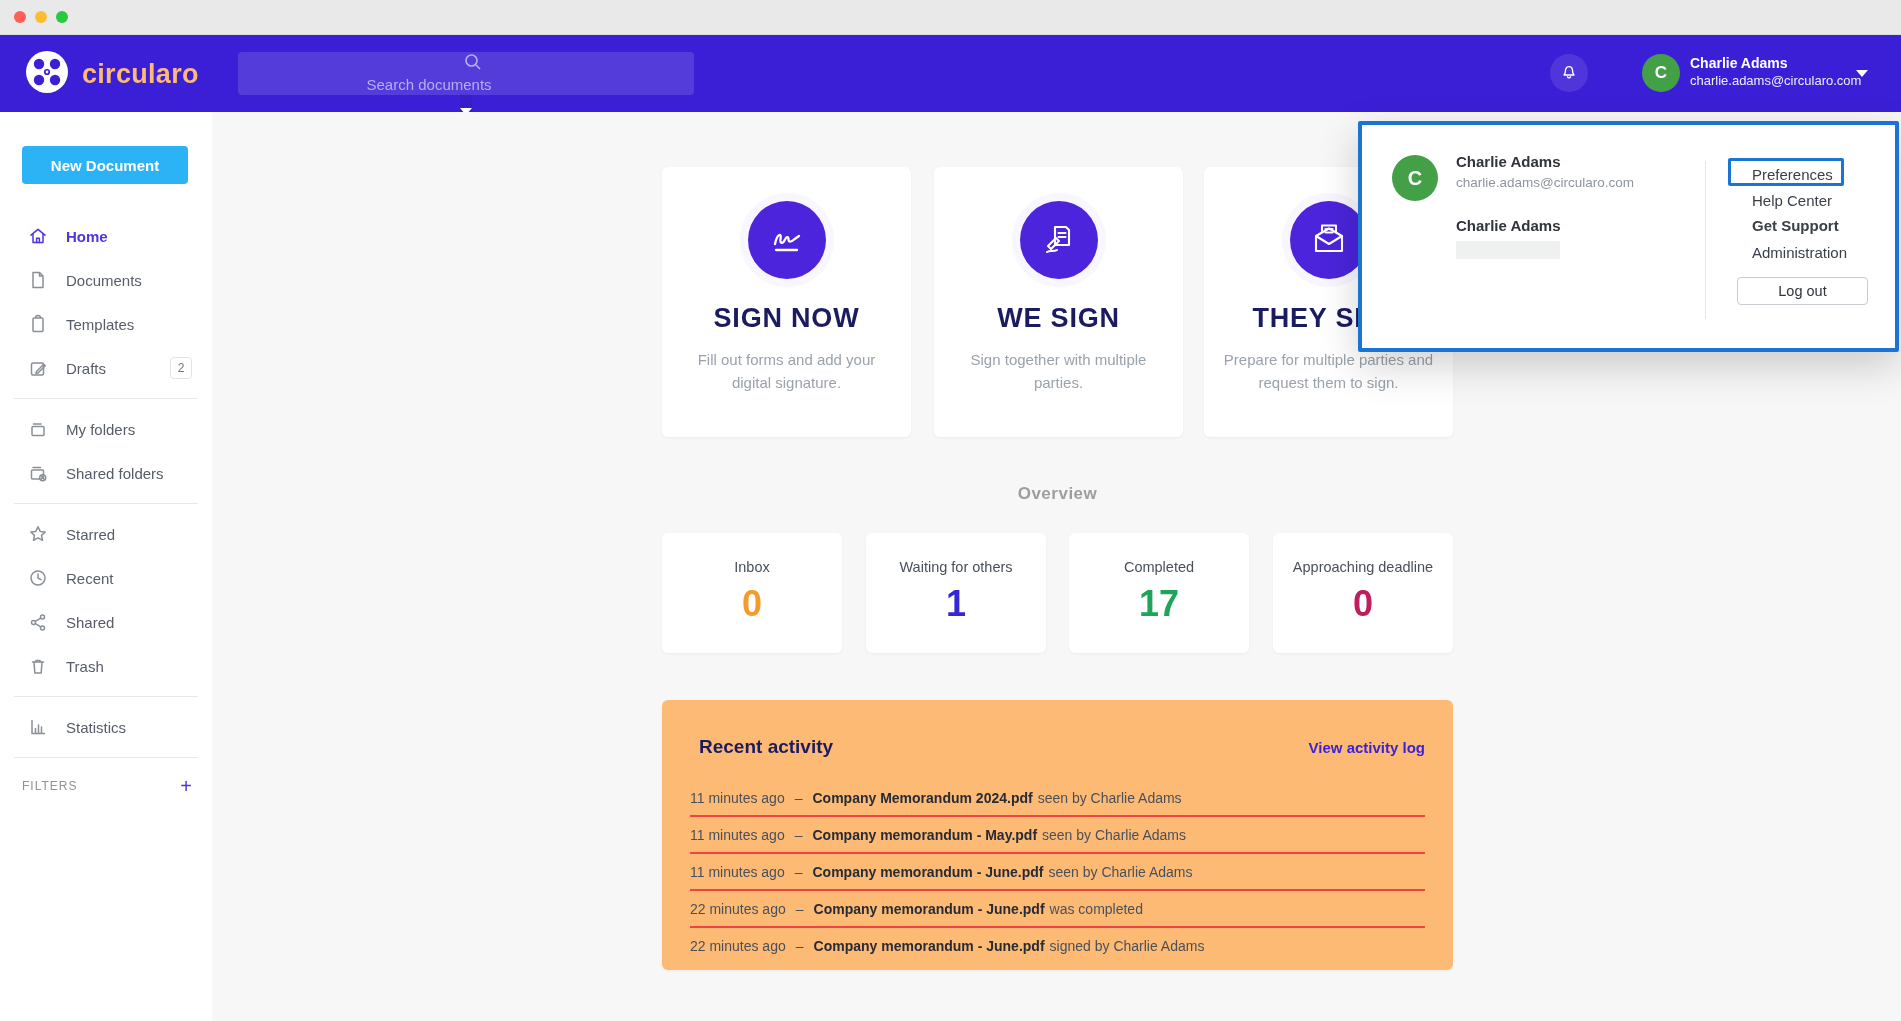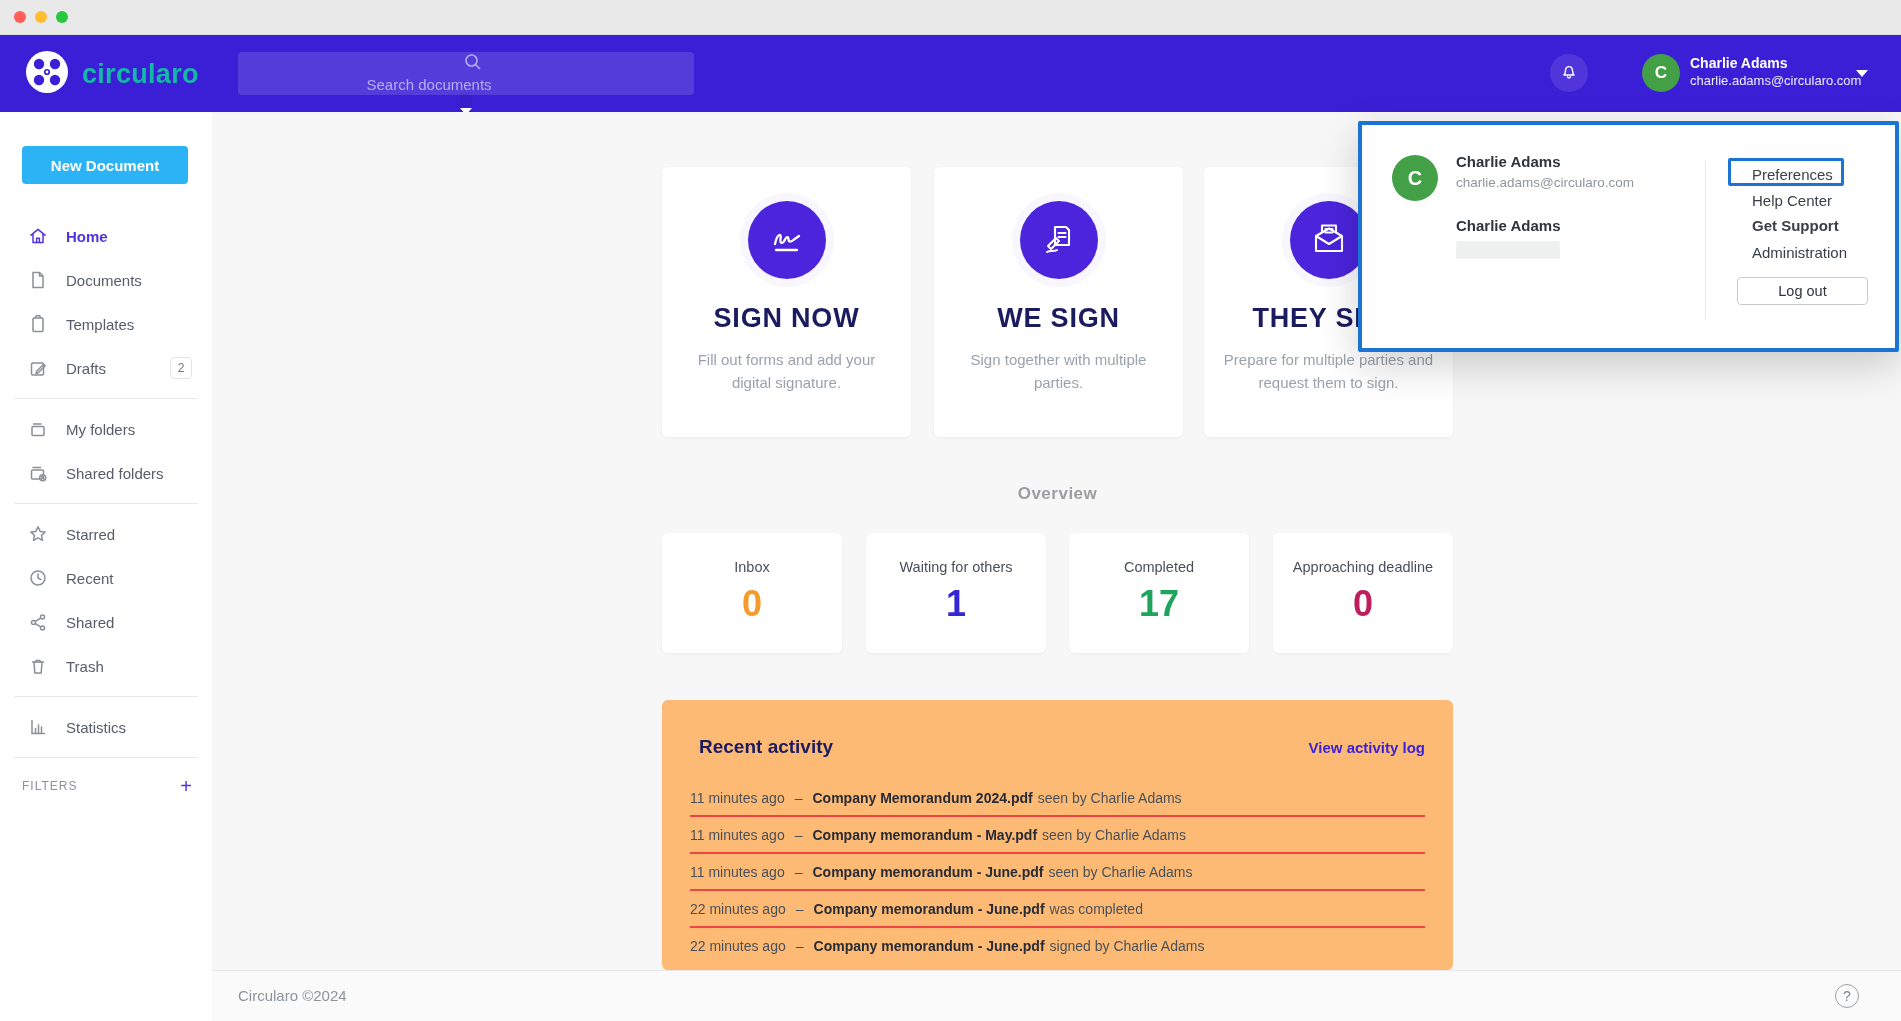--- a/index.html
+++ b/index.html
@@ -9,21 +9,21 @@
   
   .titlebar{position:absolute;left:0;top:0;width:100%;height:34px;background:#e9e9ea;border-bottom:1px solid #dcdcdc;}
   .tl{position:absolute;top:11px;width:12px;height:12px;border-radius:50%;}
   .tl.red{left:14px;background:#ff5f57;}
   .tl.yellow{left:35px;background:#febc2e;}
   .tl.green{left:56px;background:#28c840;}
 
   
   .header{position:absolute;left:0;top:35px;width:100%;height:77px;background:#3b1fd6;}
   .brand{position:absolute;left:24px;top:14px;display:flex;align-items:center;gap:12px;}
-  .brand-name{color:#14b8a6;font-size:27px;font-weight:bold;letter-spacing:.3px;}
+  .brand-name{color:#fdba74;font-size:27px;font-weight:bold;letter-spacing:.3px;}
   .search{position:absolute;left:238px;top:17px;width:456px;height:43px;border-radius:4px;
           background:rgba(255,255,255,.13);display:flex;align-items:center;flex-direction:column;}
   .search input{flex:1;background:transparent;border:0;outline:none;color:#fff;font-size:15px;
           font-family:"Liberation Sans",sans-serif;padding:0 8px;}
   .search input::placeholder{color:#b6aeee;}
   .search .mag{margin-left:14px;flex:0 0 auto;}
   .search-caret{flex:0 0 36px;height:100%;display:flex;align-items:center;justify-content:center;
           background:rgba(0,0,0,.05);border-radius:0 4px 4px 0;cursor:pointer;}
   .tri-down{width:0;height:0;border-left:6px solid transparent;border-right:6px solid transparent;border-top:7px solid #fff;}
   .bell-wrap{position:absolute;left:1550px;top:19px;width:38px;height:38px;border-radius:50%;
@@ -378,26 +378,20 @@
         </div>
         <div class="act-row">
           <span class="act-time">22 minutes ago</span>
           <span class="act-dash">–</span>
           <span class="act-name">Company memorandum - June.pdf</span>
           <span class="act-action">signed by Charlie Adams</span>
         </div>
       </div>
     </div>
 
-    <div class="footer">
-      <div class="footer-copy">Circularo ©2024</div>
-      <div class="footer-help">
-        <span>?</span>
-      </div>
-    </div>
   </div>
 
   <div class="user-menu">
     <div class="um-avatar">
       <span>C</span>
     </div>
     <div class="um-name">Charlie Adams</div>
     <div class="um-email">charlie.adams@circularo.com</div>
     <div class="um-name2">Charlie Adams</div>
     <div class="um-redacted"></div>

